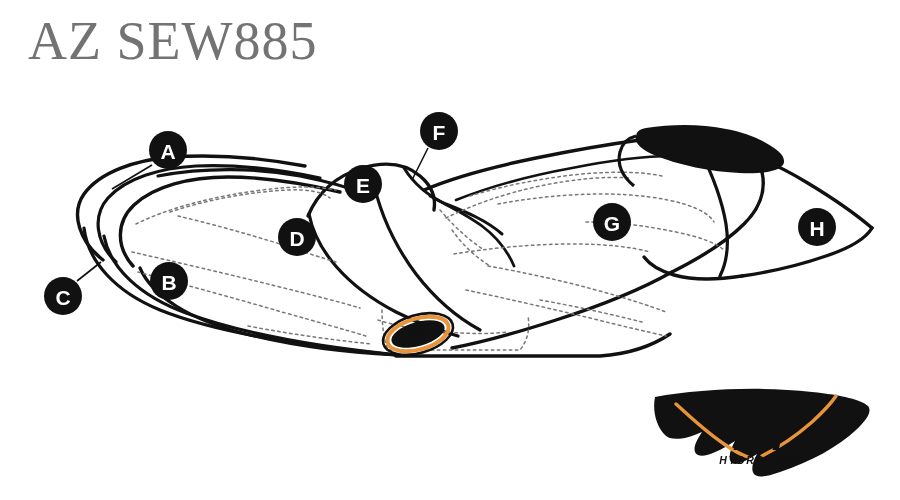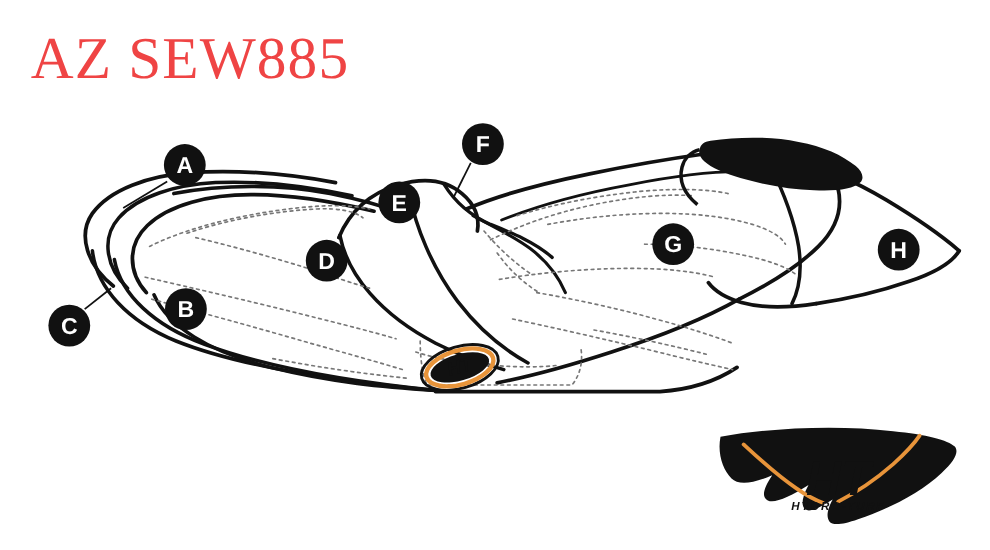--- a/index.html
+++ b/index.html
@@ -1,22 +1,22 @@
 <!DOCTYPE html>
 <html><head>
 <meta charset="utf-8">
 <style>
   html,body{margin:0;padding:0;background:#ffffff;}
   body{width:900px;height:500px;overflow:hidden;
        font-family:"Liberation Sans", sans-serif;}
   #stage{position:relative;width:900px;height:500px;background:#fff;}
   #title{
-    position:absolute; left:28px; top:26px;
+    position:absolute; left:28px; top:14px;
     font-family:"Liberation Serif", serif;
-    font-size:54px; line-height:1; color:#ef4444;
+    font-size:54px; line-height:1; color:#737373;
     letter-spacing:1px; white-space:nowrap;
   }
   svg{position:absolute;left:0;top:0;width:900px;height:500px;}
   .lbl-text{
     font-family:"Liberation Sans", sans-serif;
     font-weight:bold; font-size:21px; fill:#ffffff;
     text-anchor:middle; dominant-baseline:central;
   }
   .ht-text{
     font-family:"Liberation Sans", sans-serif;

